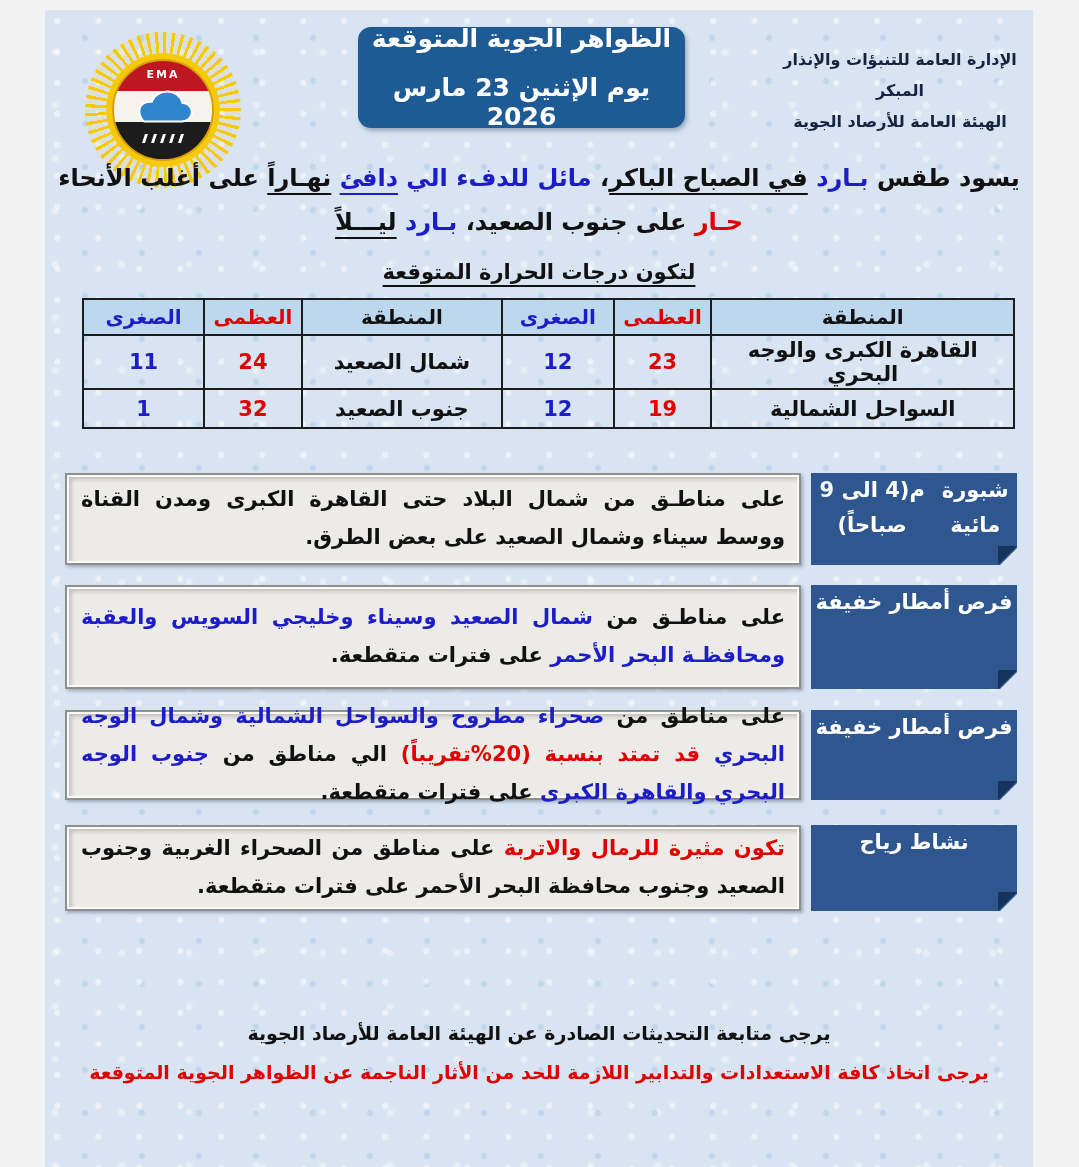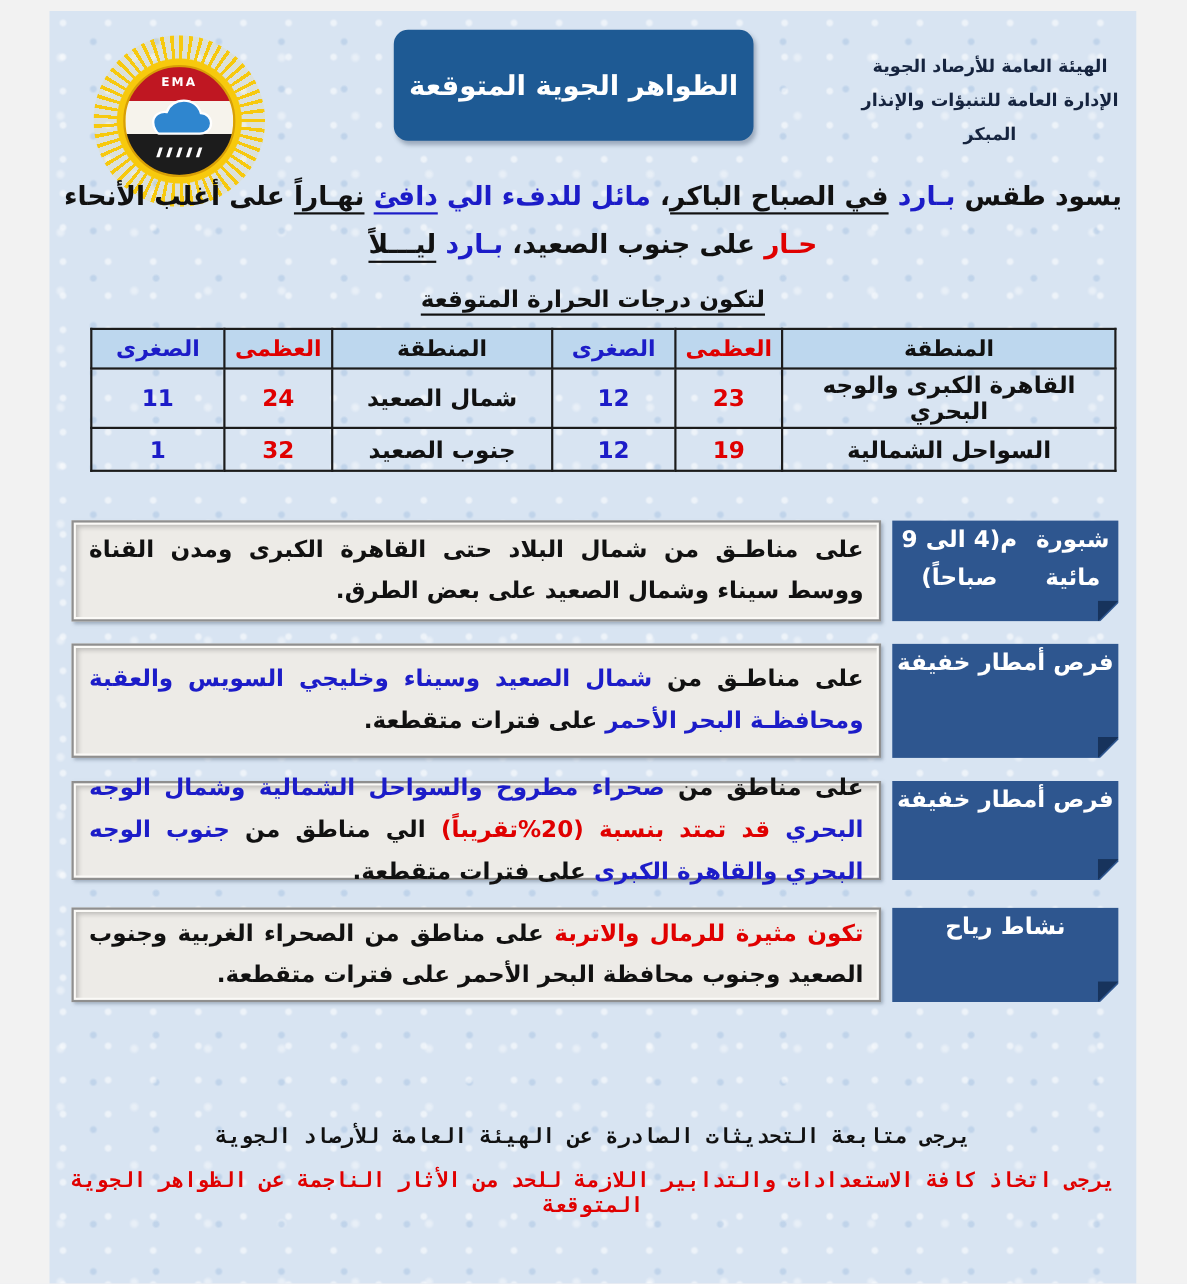--- a/index.html
+++ b/index.html
@@ -92,21 +92,21 @@
     background:var(--label-fold-blue);clip-path:polygon(0 0,100% 0,0 100%);}
   .phen-box{
     flex:1;background:var(--box-bg);border:2px solid #8f8f8f;
     box-shadow:inset 0 0 0 2px #fbfaf7, inset 4px 4px 5px rgba(0,0,0,.22),
                2px 2px 3px rgba(110,125,145,.55);
     display:flex;align-items:center;padding:6px 14px;
   }
   .phen-text{width:100%;font-size:21px;font-weight:bold;line-height:1.8;
     text-align:justify;}
   
-  .footer{position:absolute;left:0;right:0;top:1012px;text-align:center;font-weight:bold;font-family:Liberation Mono, monospace;}
+  .footer{position:absolute;left:0;right:0;top:1012px;text-align:center;font-weight:bold;}
   .footer .f1{font-size:19px;color:var(--text-black);}
   .footer .f2{margin-top:17px;font-size:19px;color:var(--text-red);}
 </style>
 </head>
 <body>
 
 <div class="canvas">
   <div class="sheet">
 
     <div class="logo">
@@ -114,25 +114,26 @@
         <div class="logo-ema">EMA</div>
         <svg class="logo-cloud" viewBox="0 0 64 32" aria-hidden="true">
           <path d="M14 30h36c6 0 10-4 10-9 0-5-4-9-9-9C49 5 43 1 36 1c-7 0-13 4-15 10-6-1-12 3-12 9 0 6 4 10 5 10z" fill="#2f86cf" stroke="#ffffff" stroke-width="2"></path>
         </svg>
         <div class="logo-rain"></div>
       </div>
     </div>
 
     <div class="title-box">
       <div>الظواهر الجوية المتوقعة</div>
+      <div>يوم الإثنين 23 مارس 2026</div>
     </div>
 
     <div class="org">
+      <div>الإدارة العامة للتنبؤات والإنذار المبكر</div>
       <div>الهيئة العامة للأرصاد الجوية</div>
-      <div>الإدارة العامة للتنبؤات والإنذار المبكر</div>
     </div>
 
     <div class="intro" id="intro">
         <div><span class="c-black">يسود طقس </span><span class="c-blue">بـارد</span><span class="c-black"> </span><span class="c-black u">في الصباح الباكر</span><span class="c-black">، </span><span class="c-blue">مائل للدفء الي </span><span class="c-blue u">دافئ</span><span class="c-black"> </span><span class="c-black u">نهـاراً</span><span class="c-black"> على أغلب الأنحاء</span></div>
         <div><span class="c-red">حـار</span><span class="c-black"> على جنوب الصعيد، </span><span class="c-blue">بـارد</span><span class="c-black"> </span><span class="c-black u">ليـــلاً</span></div>
       </div>
 
     <div class="caption">لتكون درجات الحرارة المتوقعة</div>
 
     <table class="temps" id="temps">

